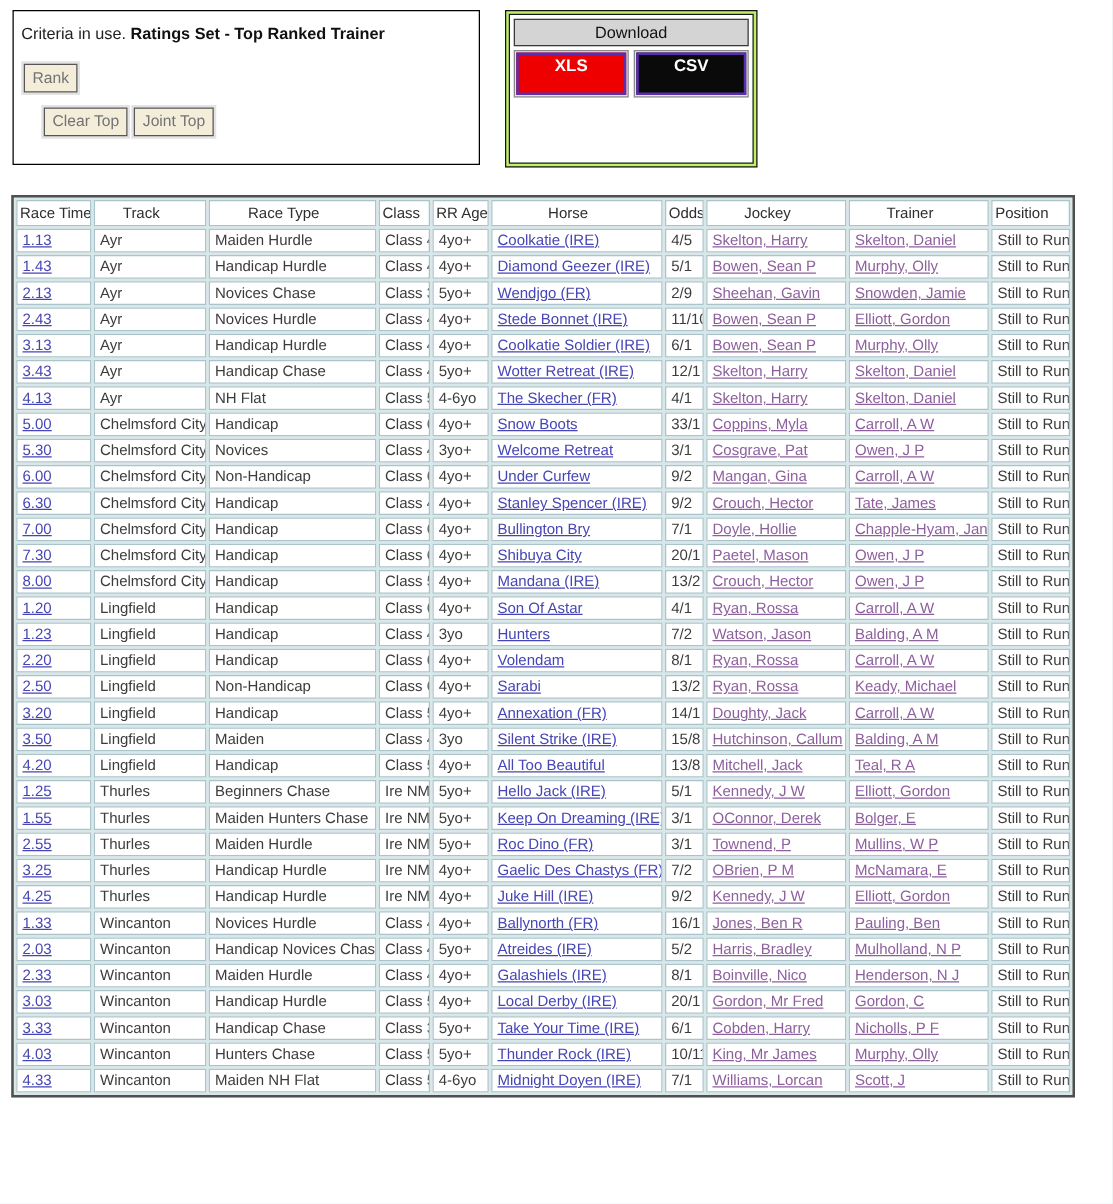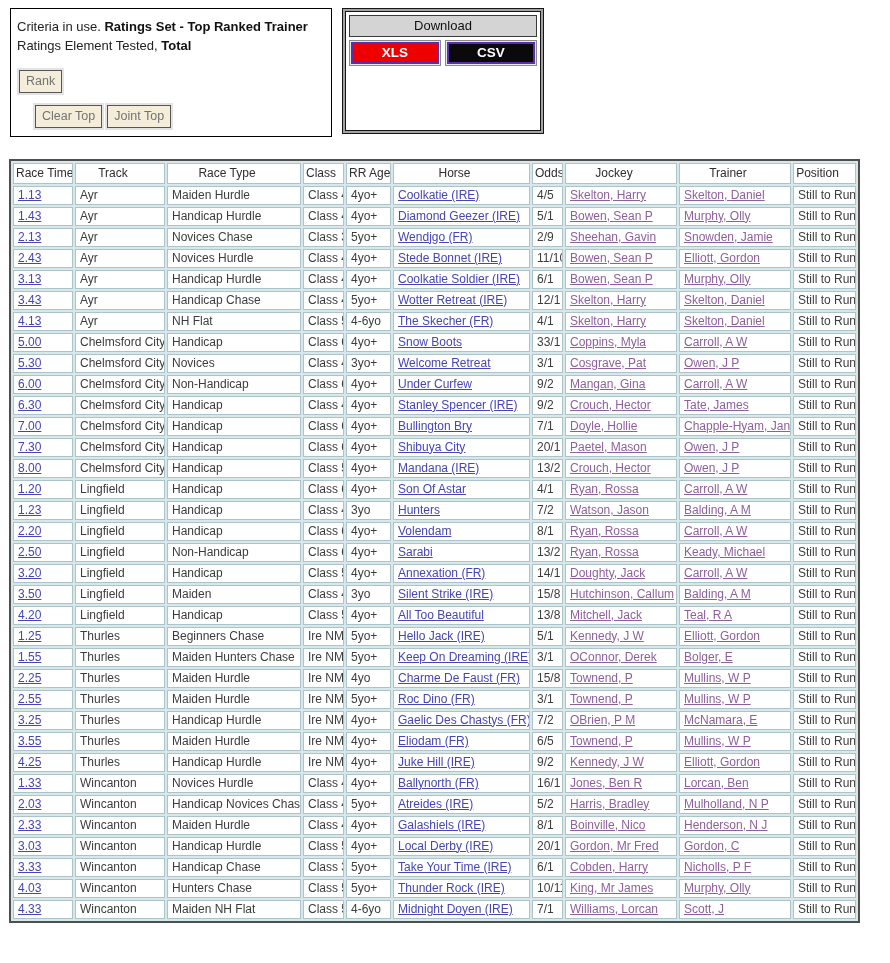--- a/index.html
+++ b/index.html
@@ -14,48 +14,48 @@
   }
   *{box-sizing:border-box;}
   html,body{margin:0;padding:0;}
   body{
     width:890px;height:963px;background:#fff;
     font-family:"Liberation Sans","DejaVu Sans",sans-serif;
     color:var(--text);
   }
   .top{display:flex;align-items:flex-start;padding:8px 0 0 10px;}
   .criteria-box{
-    width:322px;min-height:124px;border:1px solid #000;
+    width:374px;min-height:124px;border:1px solid #000;
     padding:9px 5px 8px 6px;font-size:13px;color:#222;
   }
   .criteria-line{line-height:1.45;white-space:nowrap;}
   .criteria-line b{font-weight:bold;color:#111;}
   .btn-row{margin-top:0;}
   .ui-btn{
     display:inline-block;background:#f3edd9;border:1px solid #565656;
     box-shadow:0 0 0 2px #e3e3e3;padding:3px 6px 4px 6px;margin:0 5px 0 0;
     font-size:12.5px;color:#737373;cursor:pointer;
   }
   .rank-row{margin:14px 0 12px 2px;}
   .clear-row{margin:0 0 0 18px;}
   .download-outer{
-    margin-left:10px;border:1px solid #151515;padding:2px;background:#a3a3a3;
+    margin-left:20px;border:1px solid #151515;padding:2px;background:#bef264;
   }
   .download-inner{
     border:1px solid #151515;width:196px;min-height:120px;padding:3px;background:#fff;
   }
   .download-title{
     background:#d4d4d4;border:1px solid #3a3a3a;text-align:center;
     font-size:13px;color:#111;padding:2px 0 3px 0;
   }
   .dl-row{display:flex;gap:4px;margin-top:3px;}
   .dl-wrap{flex:1;border:1px solid #8a8a8a;background:#e6e6e6;padding:1px;}
   .dl-btn{
     border:2px solid var(--dl-border);color:#fff;font-weight:bold;
-    text-align:center;font-size:13.5px;padding:1px 0 2px 0;cursor:pointer;
+    text-align:center;font-size:13.5px;padding:1px 0 14px 0;cursor:pointer;
   }
   table.race-table{
     margin:22px 0 0 9px;border-collapse:separate;border-spacing:2px;
     background:var(--table-bg);border:2px solid #4f4f4f;
     table-layout:fixed;width:847px;
   }
   .race-table th,.race-table td{
     background:#fff;border:1px solid var(--cell-border);
     font-size:12px;padding:1px 3px 2px 4px;height:18px;
     overflow:hidden;white-space:nowrap;text-align:left;color:var(--text);
@@ -65,21 +65,20 @@
   .race-table a.blue{color:var(--link-blue);}
   .race-table a.purple{color:var(--link-purple);}
 </style>
 </head>
 <body>
 
 <div class="top">
 
   <div class="criteria-box">
     <div class="criteria-line"><span>Criteria in use. </span><b>Ratings Set - Top Ranked Trainer</b></div>
-    <div class="criteria-line"><span>Ratings Element Tested, </span><b>Total</b></div>
     <div class="btn-row rank-row">
       <span class="ui-btn">Rank</span>
     </div>
     <div class="btn-row clear-row">
       <span class="ui-btn">Clear Top</span><span class="ui-btn">Joint Top</span>
     </div>
   </div>
 
   <div class="download-outer">
     <div class="download-inner">
@@ -395,32 +394,20 @@
         <td>Maiden Hunters Chase</td>
         <td>Ire NM</td>
         <td>5yo+</td>
         <td><a class="blue">Keep On Dreaming (IRE)</a></td>
         <td>3/1</td>
         <td><a class="purple">OConnor, Derek</a></td>
         <td><a class="purple">Bolger, E</a></td>
         <td>Still to Run</td>
       </tr>
       <tr>
-        <td><a class="blue">2.25</a></td>
-        <td>Thurles</td>
-        <td>Maiden Hurdle</td>
-        <td>Ire NM</td>
-        <td>4yo</td>
-        <td><a class="blue">Charme De Faust (FR)</a></td>
-        <td>15/8</td>
-        <td><a class="purple">Townend, P</a></td>
-        <td><a class="purple">Mullins, W P</a></td>
-        <td>Still to Run</td>
-      </tr>
-      <tr>
         <td><a class="blue">2.55</a></td>
         <td>Thurles</td>
         <td>Maiden Hurdle</td>
         <td>Ire NM</td>
         <td>5yo+</td>
         <td><a class="blue">Roc Dino (FR)</a></td>
         <td>3/1</td>
         <td><a class="purple">Townend, P</a></td>
         <td><a class="purple">Mullins, W P</a></td>
         <td>Still to Run</td>
@@ -431,53 +418,41 @@
         <td>Handicap Hurdle</td>
         <td>Ire NM</td>
         <td>4yo+</td>
         <td><a class="blue">Gaelic Des Chastys (FR)</a></td>
         <td>7/2</td>
         <td><a class="purple">OBrien, P M</a></td>
         <td><a class="purple">McNamara, E</a></td>
         <td>Still to Run</td>
       </tr>
       <tr>
-        <td><a class="blue">3.55</a></td>
-        <td>Thurles</td>
-        <td>Maiden Hurdle</td>
-        <td>Ire NM</td>
-        <td>4yo+</td>
-        <td><a class="blue">Eliodam (FR)</a></td>
-        <td>6/5</td>
-        <td><a class="purple">Townend, P</a></td>
-        <td><a class="purple">Mullins, W P</a></td>
-        <td>Still to Run</td>
-      </tr>
-      <tr>
         <td><a class="blue">4.25</a></td>
         <td>Thurles</td>
         <td>Handicap Hurdle</td>
         <td>Ire NM</td>
         <td>4yo+</td>
         <td><a class="blue">Juke Hill (IRE)</a></td>
         <td>9/2</td>
         <td><a class="purple">Kennedy, J W</a></td>
         <td><a class="purple">Elliott, Gordon</a></td>
         <td>Still to Run</td>
       </tr>
       <tr>
         <td><a class="blue">1.33</a></td>
         <td>Wincanton</td>
         <td>Novices Hurdle</td>
         <td>Class 4</td>
         <td>4yo+</td>
         <td><a class="blue">Ballynorth (FR)</a></td>
         <td>16/1</td>
         <td><a class="purple">Jones, Ben R</a></td>
-        <td><a class="purple">Lorcan, Ben</a></td>
+        <td><a class="purple">Pauling, Ben</a></td>
         <td>Still to Run</td>
       </tr>
       <tr>
         <td><a class="blue">2.03</a></td>
         <td>Wincanton</td>
         <td>Handicap Novices Chase</td>
         <td>Class 4</td>
         <td>5yo+</td>
         <td><a class="blue">Atreides (IRE)</a></td>
         <td>5/2</td>

